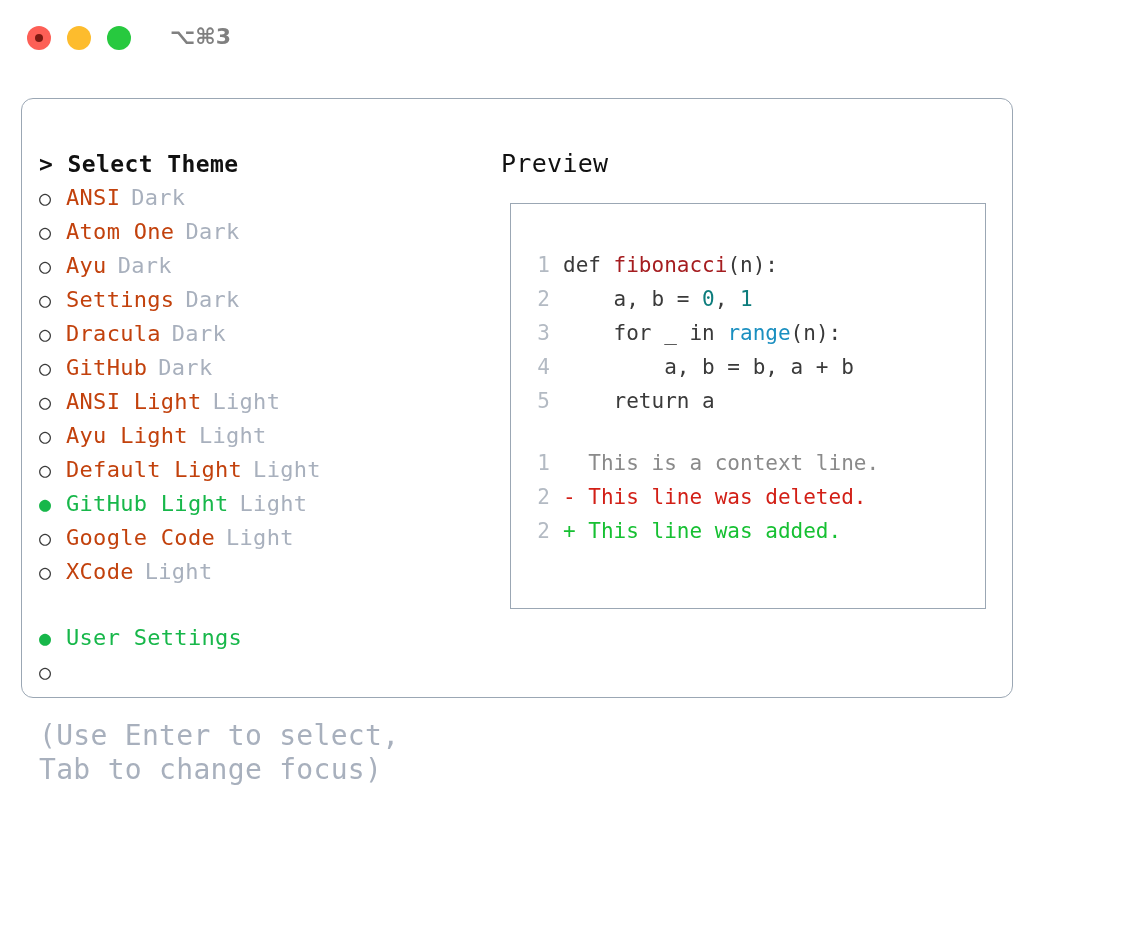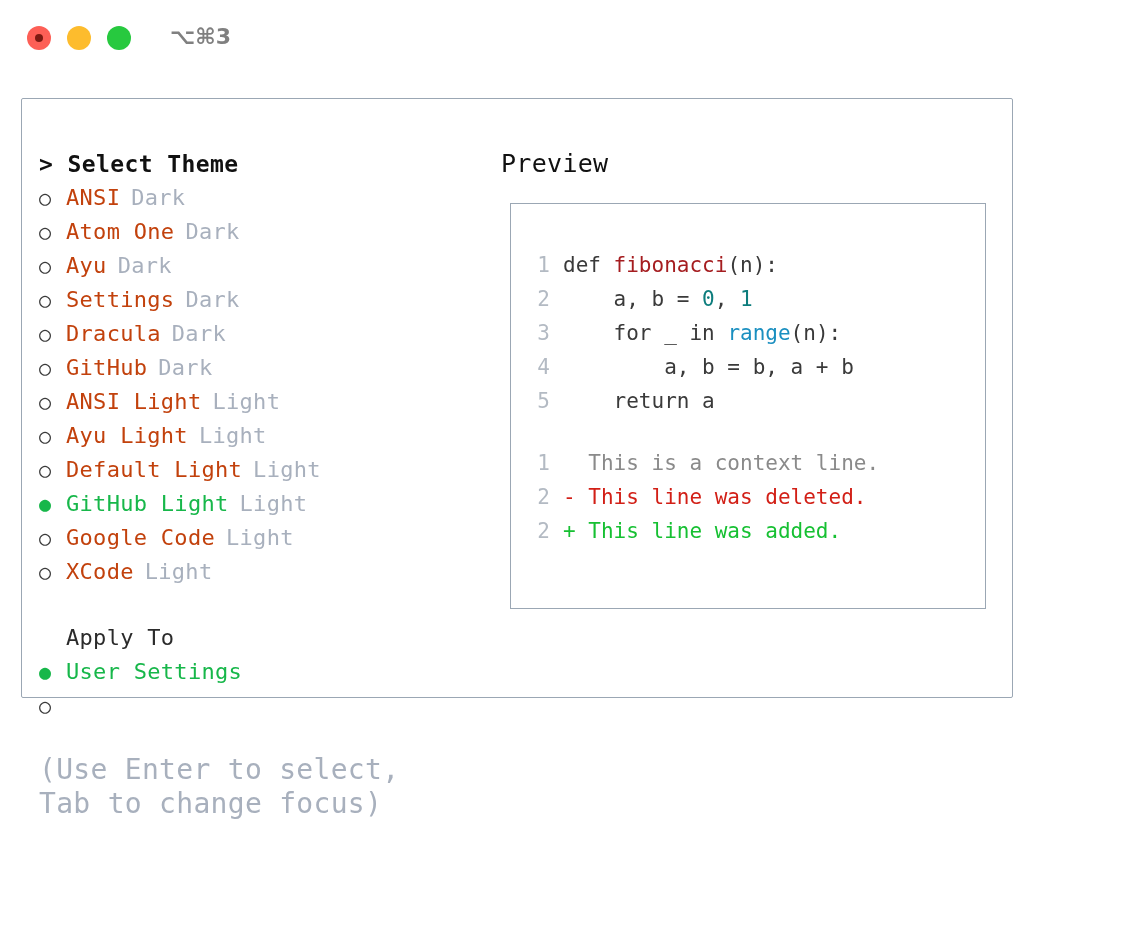--- a/index.html
+++ b/index.html
@@ -71,21 +71,21 @@
   }
 
   
   .panel {
     position: absolute;
     left: 21px;
     top: 98px;
     width: 992px;
     height: 600px;
     border: 1.5px solid #9ba7b4;
-    border-radius: 2px;
+    border-radius: 12px;
     box-sizing: border-box;
     background: #ffffff;
   }
 
   
   .left-col {
     position: absolute;
     left: 17px;
     top: 48px;
     width: 430px;
@@ -229,21 +229,20 @@
           <div class="row"><span class="marker">○</span><span class="label">Dracula</span><span class="tag">Dark</span></div>
           <div class="row"><span class="marker">○</span><span class="label">GitHub</span><span class="tag">Dark</span></div>
           <div class="row"><span class="marker">○</span><span class="label">ANSI Light</span><span class="tag">Light</span></div>
           <div class="row"><span class="marker">○</span><span class="label">Ayu Light</span><span class="tag">Light</span></div>
           <div class="row"><span class="marker">○</span><span class="label">Default Light</span><span class="tag">Light</span></div>
           <div class="row"><span class="marker sel">●</span><span class="label sel">GitHub Light</span><span class="tag">Light</span></div>
           <div class="row"><span class="marker">○</span><span class="label">Google Code</span><span class="tag">Light</span></div>
           <div class="row"><span class="marker">○</span><span class="label">XCode</span><span class="tag">Light</span></div>
         </div>
       <div class="spacer-sm"></div>
-      <div class="subheading">Apply To</div>
       <div id="apply-list">
           <div class="row"><span class="marker sel">●</span><span class="label sel">User Settings</span></div>
           <div class="row"><span class="marker">○</span></div>
         </div>
       <div class="spacer-md"></div>
       <div class="hint">(Use Enter to select, Tab to change focus)</div>
     </div>
 
     <div class="right-col">
       <div class="preview-heading">Preview</div>

